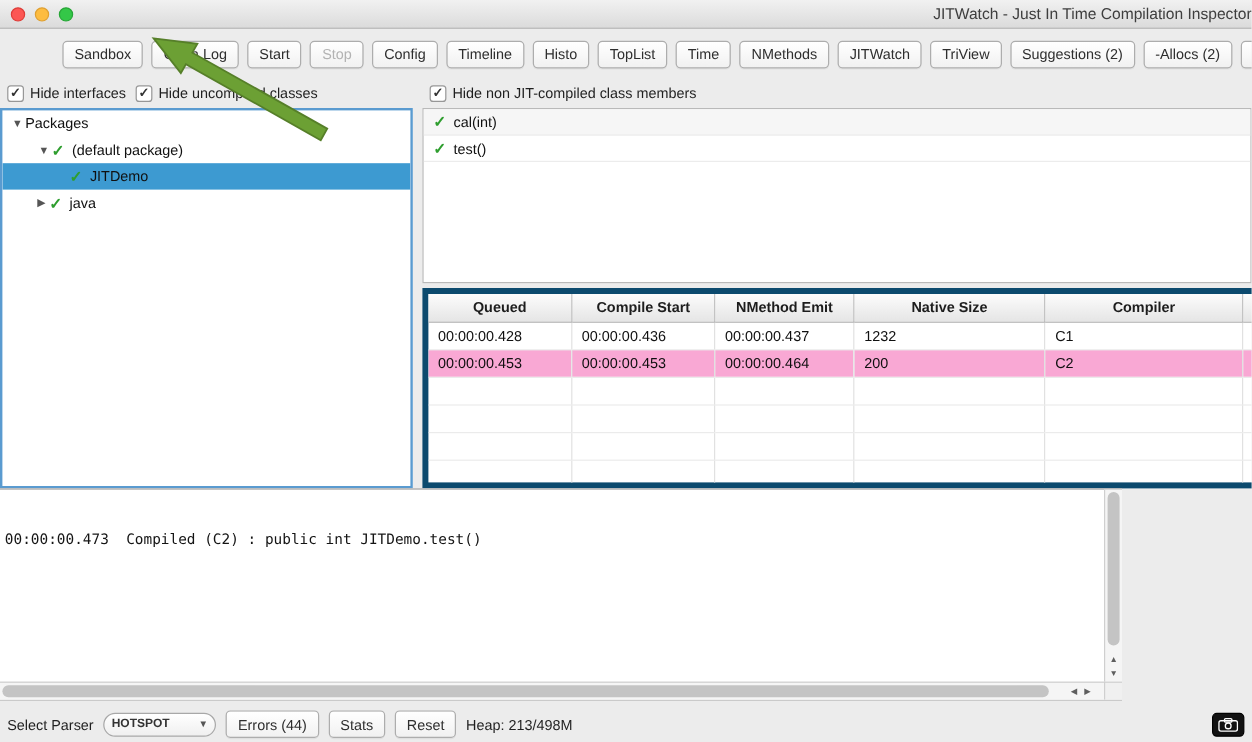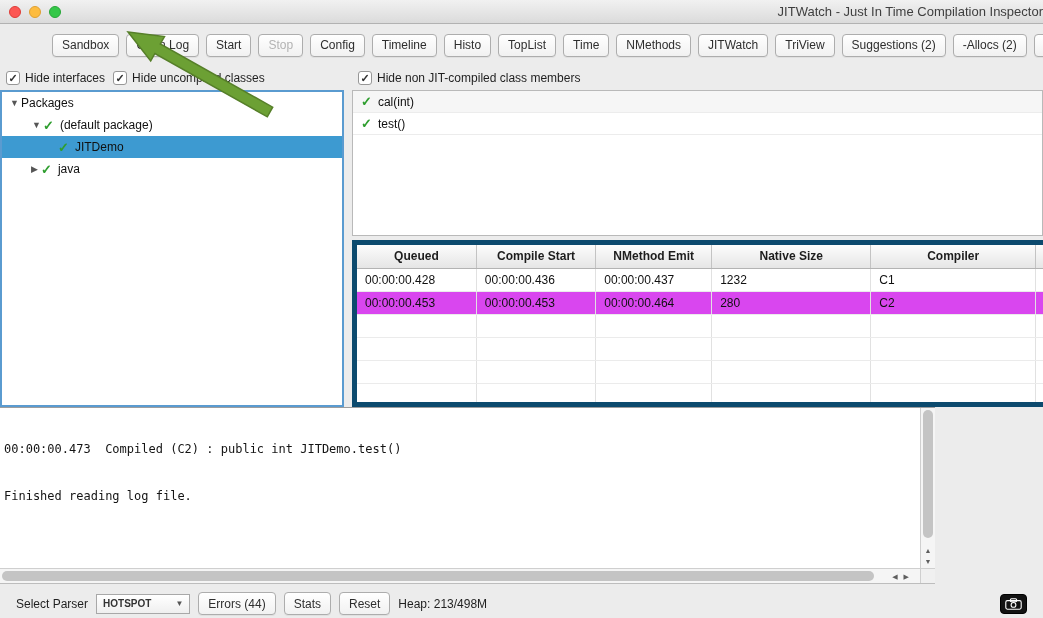--- a/index.html
+++ b/index.html
@@ -87,21 +87,21 @@
   th {
     height: 23px; background: linear-gradient(#fcfcfc, #e5e5e5);
     border-right: 1px solid #c3c3c3; border-bottom: 1px solid #b3b3b3;
     font-weight: bold; color: #1d1d1d; text-align: center;
   }
   td {
     height: 23px; padding: 0 8px;
     border-right: 1px solid #e1e1e1; border-bottom: 1px solid #ebebeb;
     color: #101010; overflow: hidden; white-space: nowrap;
   }
-  tr.striped td { background: #d946ef; margin-left: 44px; }
+  tr.striped td { background: #f9a8d4; margin-left: 44px; }
 
   
   .log-area {
     position: absolute; left: 0; top: 407px; width: 935px; height: 177px;
     background: #ffffff; border-top: 1px solid #9d9d9d; border-bottom: 1px solid #bdbdbd;
   }
   .log-text {
     position: absolute; left: 0; top: 0; right: 15px; bottom: 15px;
     overflow: hidden; padding: 3px 4px;
     font-family: "DejaVu Sans Mono", monospace;
@@ -120,29 +120,29 @@
   .hthumb { position: absolute; top: 2px; left: 2px; height: 10px; right: 46px; background: #c4c4c4; border-radius: 5px; }
   .harrows { position: absolute; right: 5px; top: 2px; font-size: 7px; color: #5e5e5e; line-height: 11px; letter-spacing: 6px; }
   .corner {
     position: absolute; right: 0; bottom: 0; width: 15px; height: 15px;
     background: #f0f0f0; border-left: 1px solid #cfcfcf; border-top: 1px solid #cfcfcf;
   }
 
   
   .statusbar {
     position: absolute; left: 0; top: 589px; width: 100%; height: 29px;
-    display: flex; align-items: center; gap: 8px; padding: 0 16px;
+    display: flex; align-items: center; gap: 8px; padding: 0 6px;
     font-size: 12px; color: #1f1f1f;
   }
   .dropdown {
     height: 20px; min-width: 94px;
     display: flex; align-items: center; justify-content: space-between;
     padding: 0 6px; gap: 24px;
     background: linear-gradient(#ffffff, #efefef);
-    border: 1px solid #a8a8a8; border-radius: 0;
+    border: 1px solid #a8a8a8; border-radius: 10px;
     font-size: 10px; font-weight: bold; color: #333;
   }
   .dd-arrow { font-size: 8px; color: #555; }
   .spacer { flex: 1; }
   .camera-btn {
     width: 27px; height: 20px; background: #121212; border-radius: 4px;
     display: flex; align-items: center; justify-content: center;
     border: 1px solid #000;
   }
 
@@ -257,21 +257,21 @@
           <td>00:00:00.436</td>
           <td>00:00:00.437</td>
           <td>1232</td>
           <td>C1</td>
           <td>Level 2</td>
         </tr>
         <tr class="striped">
           <td>00:00:00.453</td>
           <td>00:00:00.453</td>
           <td>00:00:00.464</td>
-          <td>280</td>
+          <td>200</td>
           <td>C2</td>
           <td>Level 4</td>
         </tr>
         <tr>
             <td></td>
             <td></td>
             <td></td>
             <td></td>
             <td></td>
             <td></td>
@@ -300,21 +300,20 @@
             <td></td>
             <td></td>
           </tr>
       </tbody>
     </table>
   </div>
 
   <div class="log-area">
     <div class="log-text">
       <div class="log-line">00:00:00.473  Compiled (C2) : public int JITDemo.test()</div>
-      <div class="log-line">Finished reading log file.</div>
       
       
       
       
       
       
     </div>
     <div class="vscroll">
       <div class="vthumb"></div>
       <div class="sc-arrow" style="bottom:12px">▲</div>

